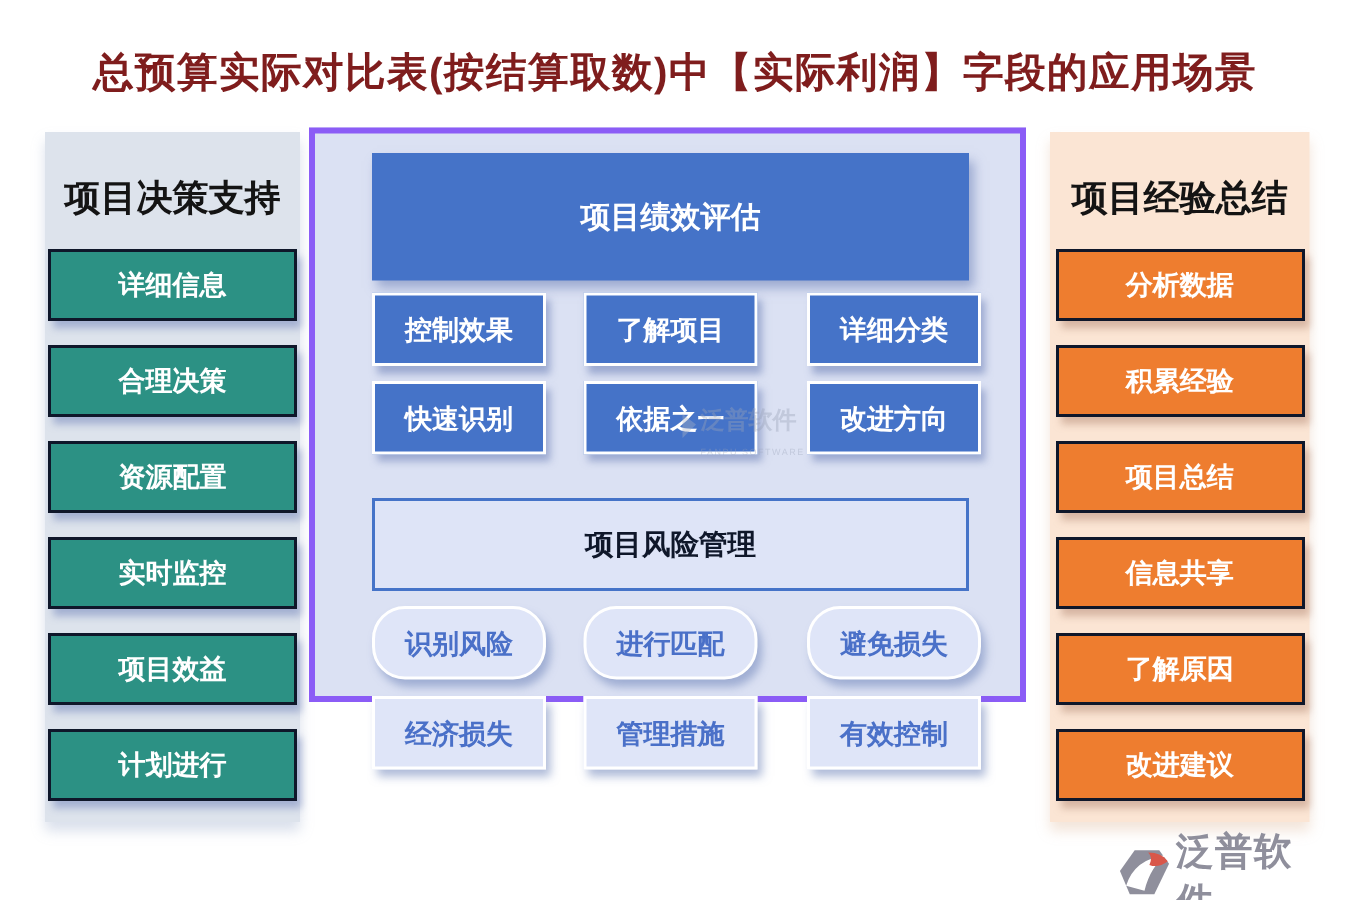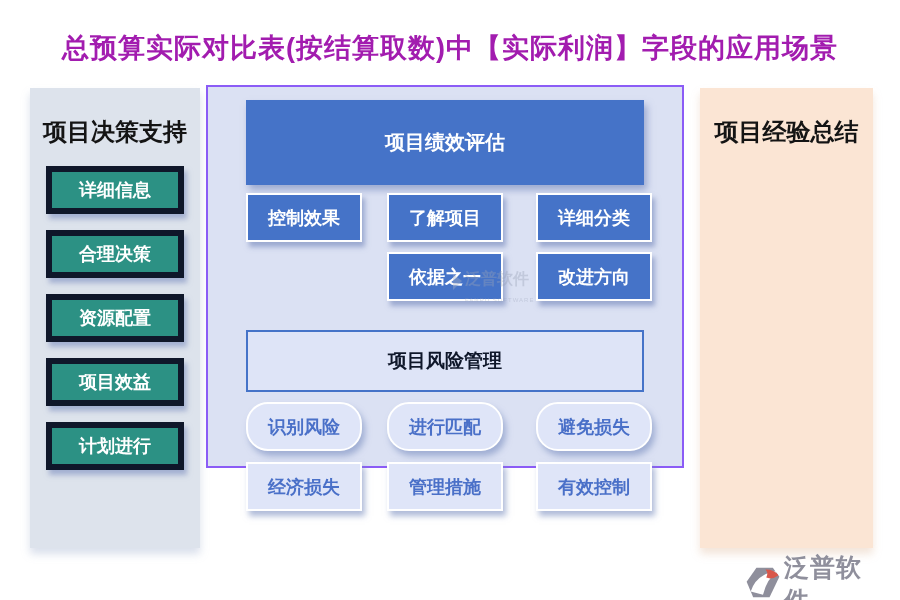--- a/index.html
+++ b/index.html
@@ -2,43 +2,43 @@
 <html><head>
 <meta charset="utf-8">
 <style>
   html,body { margin:0; padding:0; background:#ffffff; }
   .canvas {
     position:relative; width:900px; height:600px; overflow:hidden;
     background:#ffffff; font-family:"Liberation Sans", sans-serif;
   }
   .title {
     position:absolute; top:30px; left:0; right:0; text-align:center;
-    font-size:27px; font-weight:bold; color:#a21caf; letter-spacing:1px;
+    font-size:27px; font-weight:bold; color:#7f1d1d; letter-spacing:1px;
   }
   
   .side-panel { position:absolute; top:88px; height:460px; box-sizing:border-box; }
   .panel-left  { left:30px;  width:170px; background:#dde3ec; box-shadow:0 6px 8px rgba(150,165,200,.35); }
   .panel-right { left:700px; width:173px; background:#fbe5d4; box-shadow:0 6px 8px rgba(220,180,150,.35); }
   .side-hd {
     text-align:center; font-size:24px; font-weight:bold; color:#141414;
     padding-top:28px; height:24px;
   }
   .btn-col { display:flex; flex-direction:column; gap:16px; align-items:center; margin-top:26px; }
   .btn {
-    width:138px; height:48px; box-sizing:border-box;
+    width:166px; height:48px; box-sizing:border-box;
     display:flex; align-items:center; justify-content:center;
     font-size:18px; font-weight:bold; color:#ffffff;
-    border:6px solid #0f172a; box-shadow:3px 5px 5px rgba(116,134,188,.55);
+    border:2px solid #0f172a; box-shadow:3px 5px 5px rgba(116,134,188,.55);
   }
   .btn.green  { background:#2C9184; }
   .btn.orange { background:#EE7D2F; box-shadow:3px 5px 5px rgba(190,150,130,.6); }
   
   .panel-center {
     position:absolute; left:206px; top:85px; width:478px; height:383px;
-    background:#dbe1f3; border:2px solid #8b5cf6; box-sizing:border-box;
+    background:#dbe1f3; border:4px solid #8b5cf6; box-sizing:border-box;
   }
   .perf-hd {
     position:absolute; left:38px; top:13px; width:398px; height:85px;
     background:#4573C8; color:#ffffff; font-size:20px; font-weight:bold;
     display:flex; align-items:center; justify-content:center;
     box-shadow:3px 5px 7px rgba(104,124,180,.55);
   }
   .grid-btn {
     position:absolute; width:116px; height:49px; box-sizing:border-box;
     display:flex; align-items:center; justify-content:center;
@@ -73,31 +73,33 @@
 <div class="canvas">
 
   <div class="title">总预算实际对比表(按结算取数)中【实际利润】字段的应用场景</div>
 
   <div class="side-panel panel-left">
     <div class="side-hd">项目决策支持</div>
     <div class="btn-col">
       <div class="btn green">详细信息</div>
       <div class="btn green">合理决策</div>
       <div class="btn green">资源配置</div>
+      <div class="btn green">实时监控</div>
       <div class="btn green">项目效益</div>
       <div class="btn green">计划进行</div>
     </div>
   </div>
 
   <div class="panel-center">
     <div class="perf-hd">项目绩效评估</div>
 
     <div class="grid-btn blue c1 r1">控制效果</div>
     <div class="grid-btn blue c2 r1">了解项目</div>
     <div class="grid-btn blue c3 r1">详细分类</div>
+    <div class="grid-btn blue c1 r2">快速识别</div>
     <div class="grid-btn blue c2 r2">依据之一</div>
     <div class="grid-btn blue c3 r2">改进方向</div>
 
     <div class="risk-hd">项目风险管理</div>
 
     <div class="watermark">
       <span class="wm-tri"></span>
       <span>
         <span class="wm-txt">泛普软件</span><br>
         <span class="wm-sub">FANPU SOFTWARE</span>
@@ -107,20 +109,28 @@
     <div class="grid-btn light c1 r3">识别风险</div>
     <div class="grid-btn light c2 r3">进行匹配</div>
     <div class="grid-btn light c3 r3">避免损失</div>
     <div class="grid-btn light c1 r4">经济损失</div>
     <div class="grid-btn light c2 r4">管理措施</div>
     <div class="grid-btn light c3 r4">有效控制</div>
   </div>
 
   <div class="side-panel panel-right">
     <div class="side-hd">项目经验总结</div>
+    <div class="btn-col">
+      <div class="btn orange">分析数据</div>
+      <div class="btn orange">积累经验</div>
+      <div class="btn orange">项目总结</div>
+      <div class="btn orange">信息共享</div>
+      <div class="btn orange">了解原因</div>
+      <div class="btn orange">改进建议</div>
+    </div>
   </div>
 
   <div class="brand">
     <div class="brand-row">
       <span>
         <svg width="36" height="33" viewBox="0 0 44 40" aria-hidden="true">
           <path d="M14 2 L34 2 L42 13 L30 38 L10 38 L2 19 Z" fill="#8f8f9c"></path>
           <path d="M7 31 Q14 9 40 6 Q27 15 22 35 Z" fill="#ffffff"></path>
           <path d="M25 4 Q36 4 41 11 Q33 17 26 14 Q29 8 25 4 Z" fill="#d9574a"></path>
         </svg>

